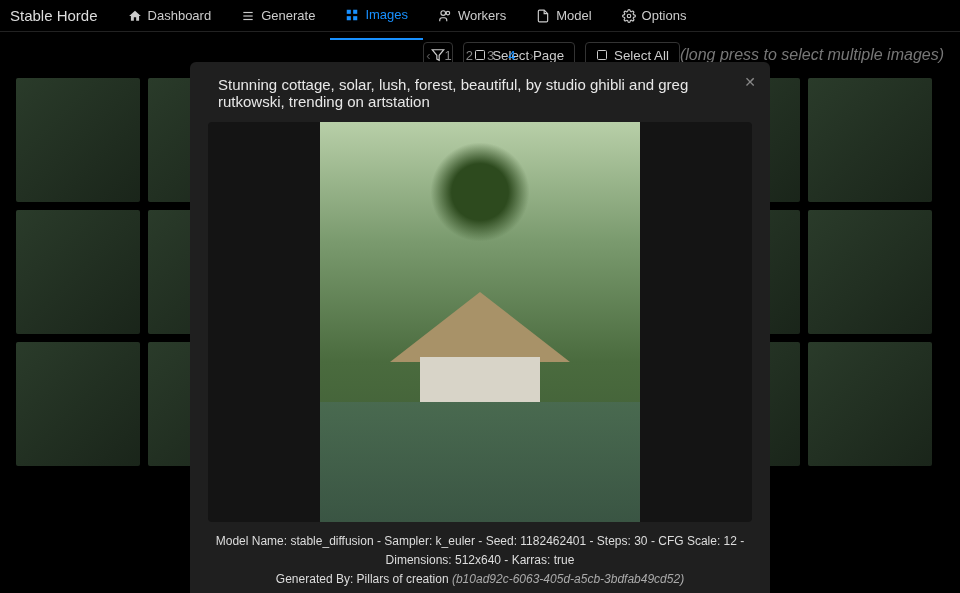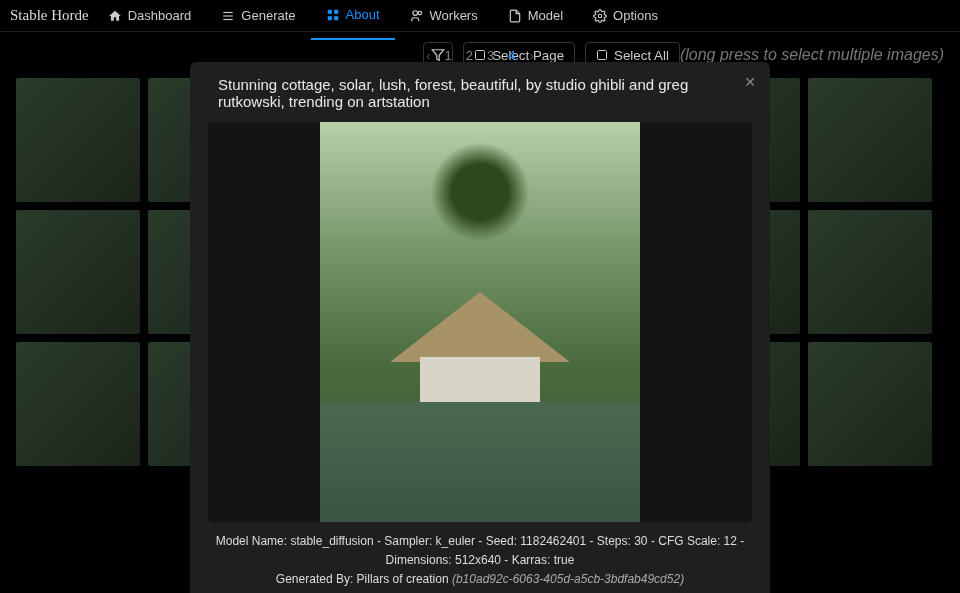--- a/index.html
+++ b/index.html
@@ -16,22 +16,21 @@
     .topbar {
       display: flex;
       align-items: center;
       height: 32px;
       padding: 0 10px;
       border-bottom: 1px solid #222;
     }
     .logo {
       font-size: 15px;
       color: #ddd;
-      margin-right: 4px;
-      font-family: Liberation Serif, serif;
+      margin-right: 15px;
     }
     .nav {
       display: flex;
       gap: 0;
     }
     .nav-item {
       display: flex;
       align-items: center;
       gap: 6px;
       padding: 0 15px;
@@ -214,21 +213,21 @@
         </svg>
       <span>Generate</span>
     </div>
     <div class="nav-item active">
       <svg class="nav-icon" viewBox="0 0 24 24" fill="currentColor">
           <rect x="3" y="3" width="7" height="7"></rect>
           <rect x="14" y="3" width="7" height="7"></rect>
           <rect x="3" y="14" width="7" height="7"></rect>
           <rect x="14" y="14" width="7" height="7"></rect>
         </svg>
-      <span>About</span>
+      <span>Images</span>
     </div>
     <div class="nav-item">
       <svg class="nav-icon" viewBox="0 0 24 24" fill="none" stroke="currentColor" stroke-width="2">
           <circle cx="9" cy="7" r="4"></circle>
           <path d="M3 21v-2a4 4 0 014-4h4a4 4 0 014 4v2"></path>
           <circle cx="17" cy="7" r="3"></circle>
         </svg>
       <span>Workers</span>
     </div>
     <div class="nav-item">

